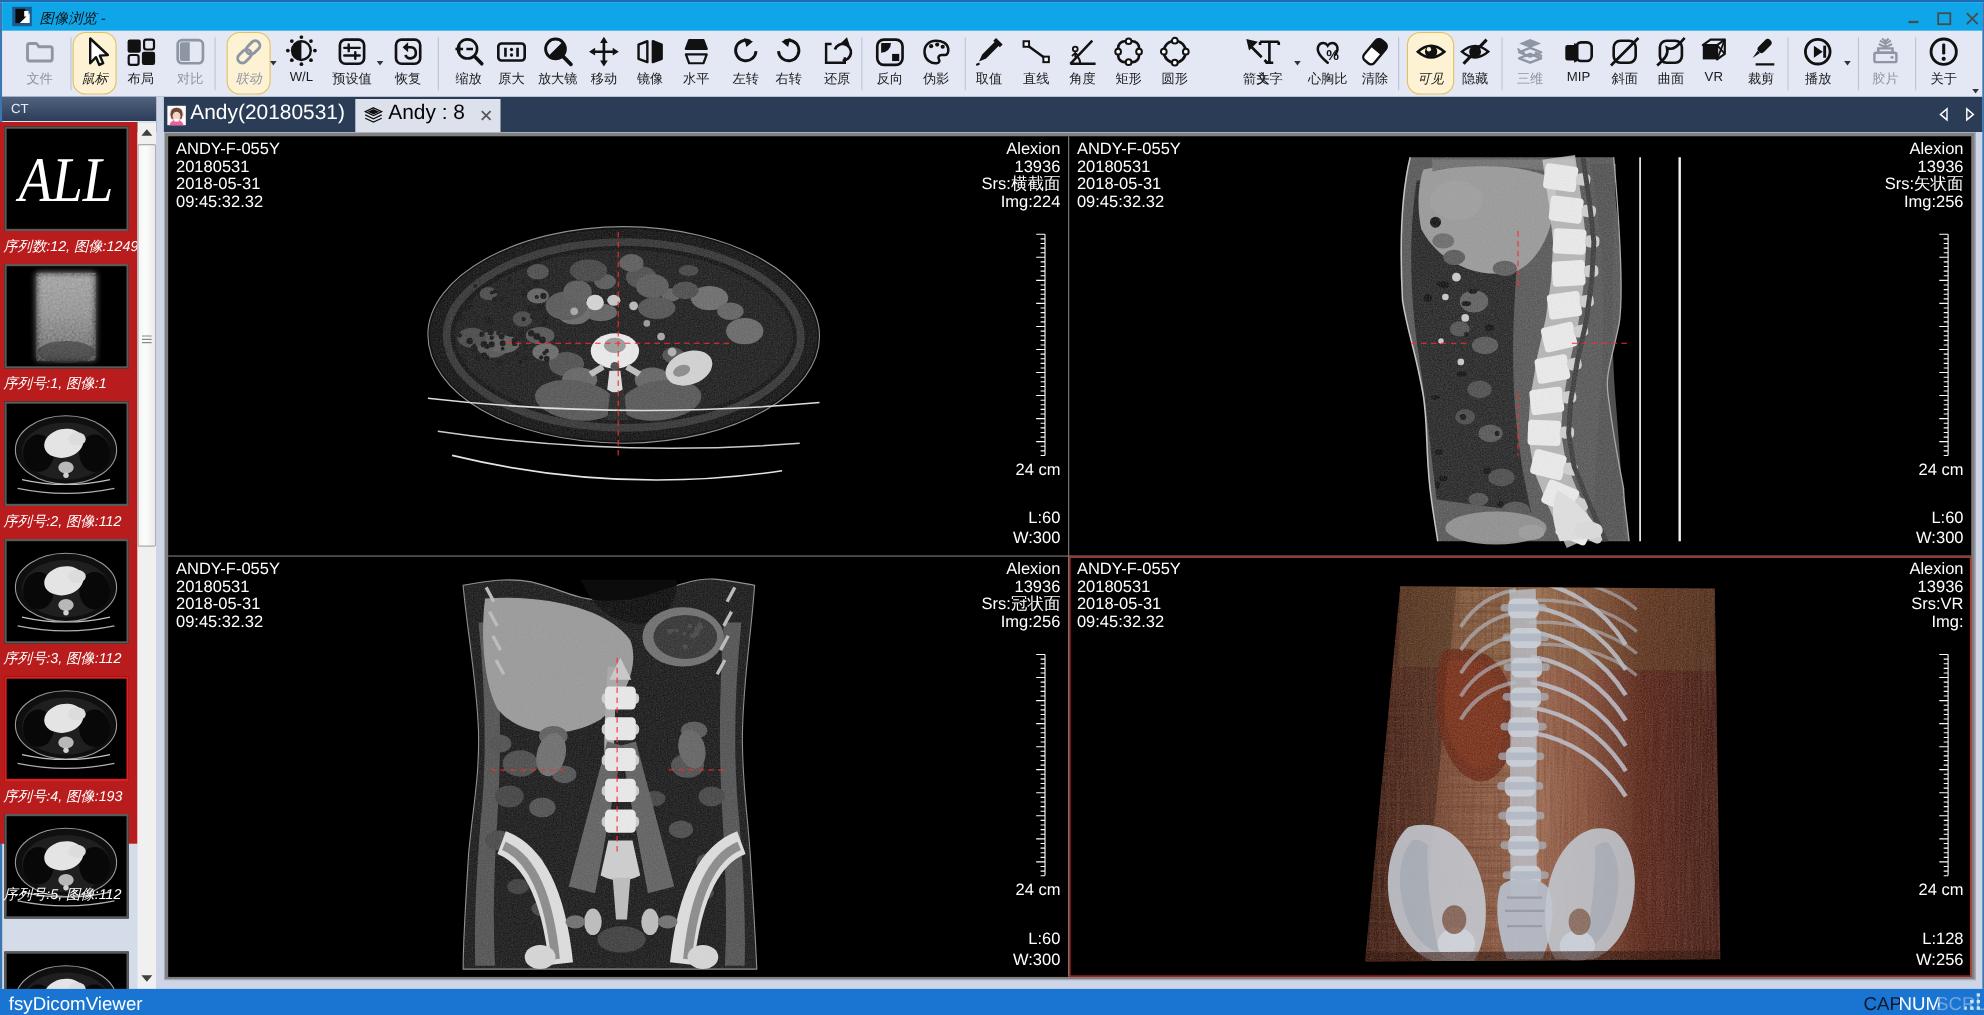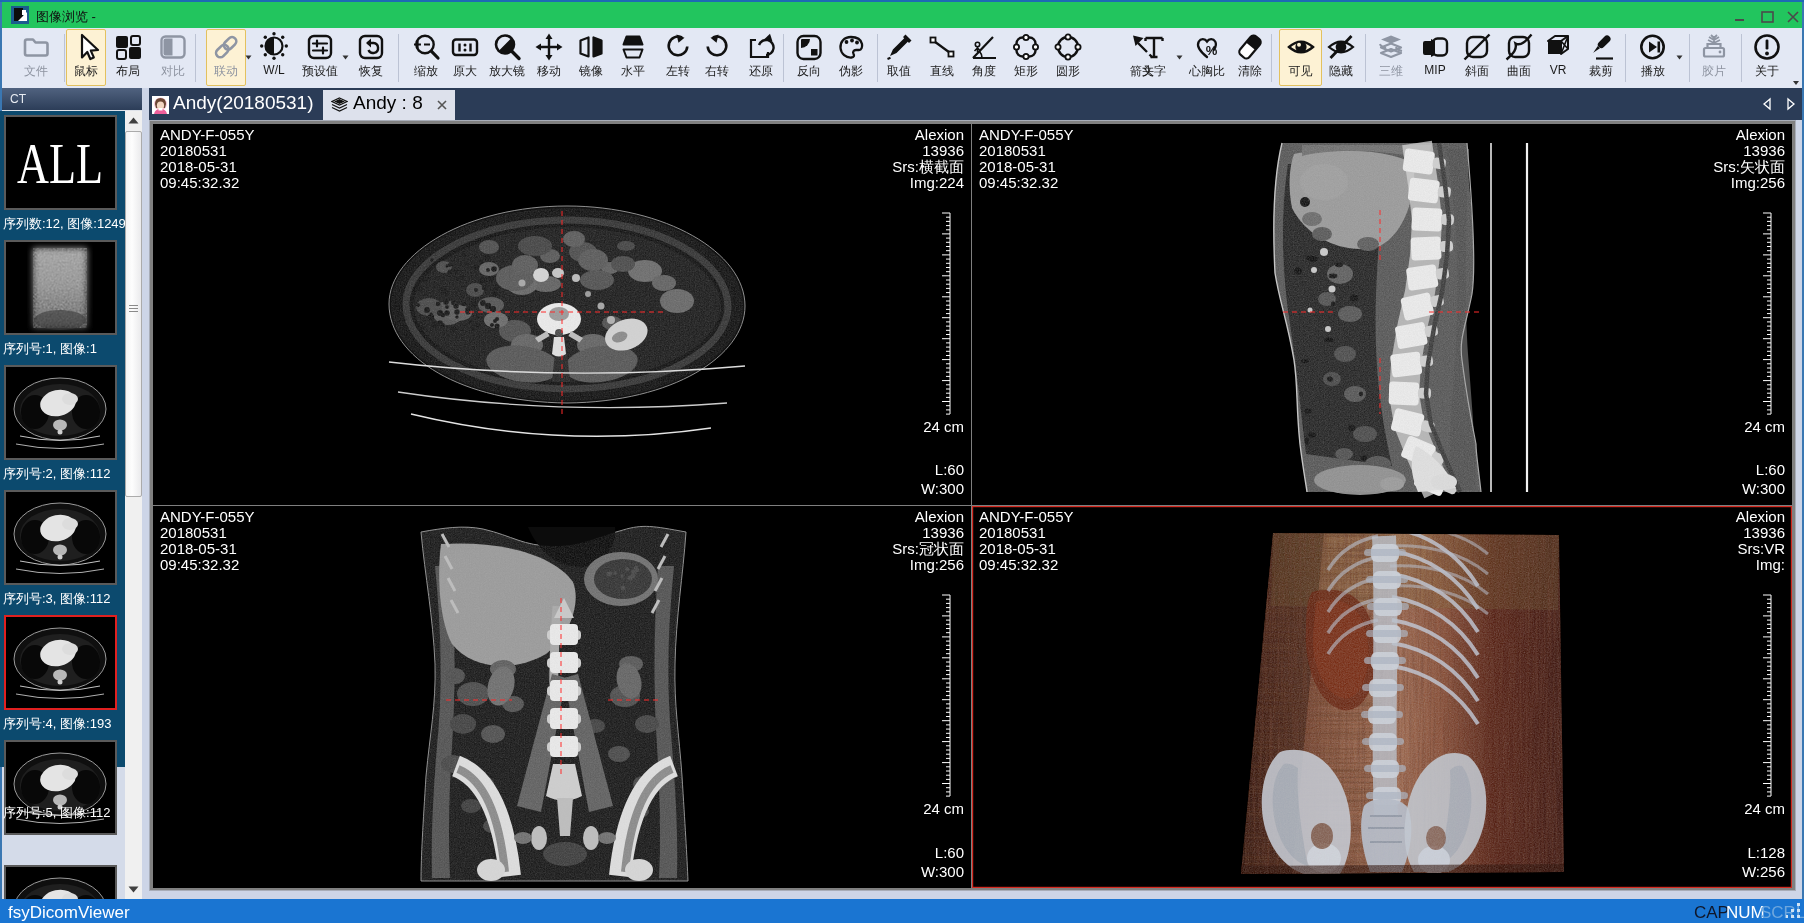--- a/index.html
+++ b/index.html
@@ -1,41 +1,41 @@
 <!DOCTYPE html>
 <html><head>
 <meta charset="utf-8">
 <style>
 html,body{margin:0;padding:0;}
 body{width:1804px;height:923px;position:relative;overflow:hidden;background:#d4dbe9;
  font-family:"Liberation Sans",sans-serif;-webkit-font-smoothing:antialiased;}
 #topline{position:absolute;left:0;top:0;width:1804px;height:2px;background:#1d6ab5;}
 #lborder{position:absolute;left:0;top:2px;width:2px;height:897px;background:#3a77b2;}
 #rborder{position:absolute;right:0;top:2px;width:2px;height:897px;background:#3a77b2;}
-#titlebar{position:absolute;left:2px;top:2px;width:1800px;height:26px;background:#22c55e;}
+#titlebar{position:absolute;left:2px;top:2px;width:1800px;height:26px;background:#0ea5e9;font-style:italic;}
 #appico{position:absolute;left:9px;top:4px;width:18px;height:18px;}
 #apptitle{position:absolute;left:34px;top:6px;font-size:13px;color:#111;}
 #titlebar svg.wb{position:absolute;top:5px;}
 #toolbar{position:absolute;left:2px;top:28px;width:1800px;height:60px;background:#e3e8f4;}
 .tb{position:absolute;top:2px;height:56px;text-align:center;}
 .tb svg{display:block;margin:2px auto 0;}
 .tb .lb{display:block;font-size:12px;color:#1a1a1a;margin-top:1px;white-space:nowrap;}
 .tb.dis .lb{color:#8d93a0;}
-.tb.on{background:#fdf2d4;border:1px solid #e3c15e;border-radius:2px;top:1px;height:57px;box-sizing:border-box;}
+.tb.on{background:#fdf2d4;border:1px solid #e3c15e;border-radius:12px;top:1px;height:57px;box-sizing:border-box;font-style:italic;}
 .tsep{position:absolute;top:6px;width:1px;height:48px;background:#bcc3d4;}
 .darr{position:absolute;}
 #tabbar{position:absolute;left:2px;top:88px;width:1800px;height:32px;background:#2b3c57;}
 #ctheader{position:absolute;left:2px;top:88px;width:140px;height:23px;border-bottom:1px solid #dfe3ea;background:linear-gradient(#50627f,#2c3d58);color:#e8ecf2;font-size:12px;line-height:23px;padding-left:8px;box-sizing:border-box;}
 .tab1{position:absolute;left:145px;top:2px;height:30px;color:#fff;font-size:19px;}
 .tab2{position:absolute;left:321px;top:2px;width:132px;height:30px;background:#dde1ec;color:#000;font-size:19px;}
 #content{position:absolute;left:142px;top:120px;width:1660px;height:779px;background:#cdd5e7;}
 #viewerframe{position:absolute;left:149px;top:120px;width:1647px;height:771px;background:#808080;border:1px solid #a8adb8;box-sizing:border-box;}
 #viewer{position:absolute;left:153px;top:124px;width:1639px;height:764px;background:#000;text-align:center;}
 .vp{position:absolute;overflow:hidden;}
-#sidebar{position:absolute;left:0px;top:111px;width:125px;height:656px;background:#0c4a6e;}
+#sidebar{position:absolute;left:0px;top:111px;width:125px;height:656px;background:#b91c1c;font-style:italic;}
 .thumbbox{position:absolute;left:4px;width:113px;height:95px;background:#000;border:2px solid #5a5a5a;box-sizing:border-box;}
 .thumbbox.sel{border:2px solid #e02020;}
 .thumbcap{position:absolute;left:3px;width:122px;font-size:13px;color:#fff;white-space:nowrap;overflow:hidden;}
 #sscroll{position:absolute;left:125px;top:111px;width:17px;height:788px;background:#f0f0f0;}
 #splitter{position:absolute;left:142px;top:88px;width:7px;height:811px;background:#cdd5e7;}
 #statusbar{position:absolute;left:0;top:899px;width:1804px;height:24px;background:#1a75d2;color:#fff;font-size:17px;}
 </style>
 </head>
 <body>
 <div id="topline"></div>

